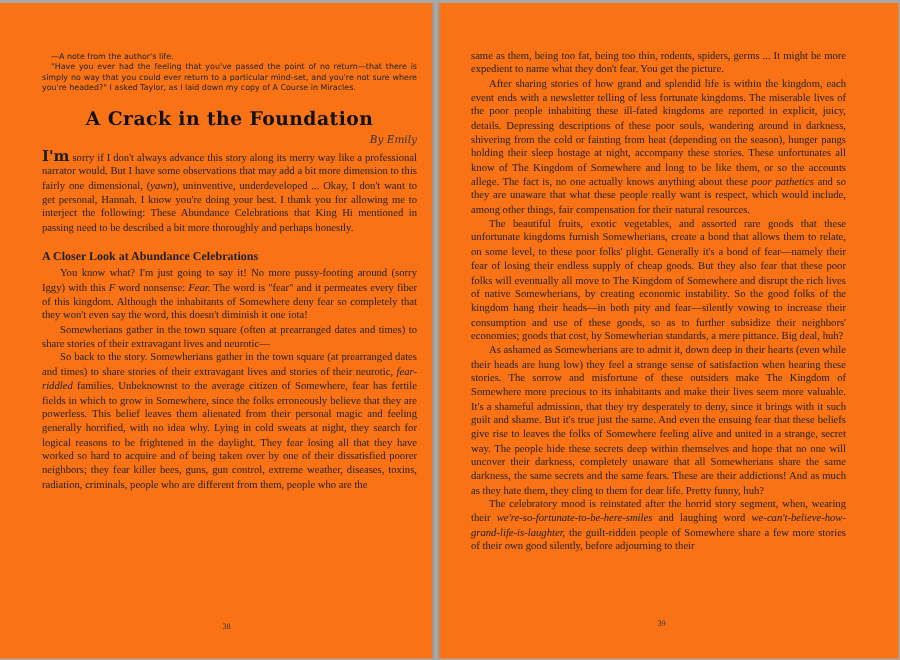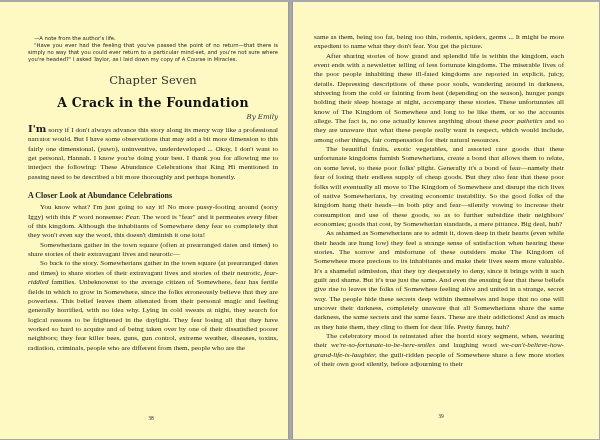--- a/index.html
+++ b/index.html
@@ -1,18 +1,18 @@
 <!DOCTYPE html>
 <html><head>
 <meta charset="utf-8">
 <style>
   html, body { margin:0; padding:0; }
   body { width:600px; height:440px; background:#a8a8a8; position:relative; overflow:hidden; }
   .spread { position:absolute; left:0; top:0; width:600px; height:440px; display:flex; }
-  .page { position:relative; height:437px; background:#fef9c3; box-sizing:border-box; overflow:hidden; color:#222; }
+  .page { position:relative; height:437px; background:#f97316; box-sizing:border-box; overflow:hidden; color:#222; }
   .page.left { width:289px; margin-top:2px; margin-left:0; border-right:1px solid #999; }
   .page.right { width:307px; margin-top:2px; margin-left:3px; border-left:1px solid #999; }
   .body-text { font-family:"Liberation Serif","DejaVu Serif",serif; font-size:7.1px; line-height:9.35px; text-align:justify; color:#1e1e1e; }
   .left .content { position:absolute; left:28px; top:33px; width:250px; }
   .right .content { position:absolute; left:21px; top:31px; width:250px; }
   .note { font-family:"DejaVu Sans","Liberation Sans",sans-serif; font-size:5.3px; line-height:7px; text-align:justify; color:#222; }
   .note p { margin:0; text-indent:6px; }
   .chapter { font-family:"DejaVu Serif","Liberation Serif",serif; font-size:11.5px; text-align:center; margin-top:10px; color:#333; font-weight:normal; letter-spacing:0.1px; }
   .title { font-family:"DejaVu Serif","Liberation Serif",serif; font-weight:bold; font-size:12.5px; text-align:center; margin-top:8px; color:#111; letter-spacing:0.3px; }
   .byline { font-family:"DejaVu Serif","Liberation Serif",serif; font-style:italic; font-size:7px; text-align:right; margin-top:3px; color:#333; }
@@ -29,21 +29,20 @@
 <body>
 
 <div class="spread">
 
   <div class="page left">
     <div class="content">
       <div class="note">
         <p>—A note from the author's life.</p>
         <p>"Have you ever had the feeling that you've passed the point of no return—that there is simply no way that you could ever return to a particular mind-set, and you're not sure where you're headed?" I asked Taylor, as I laid down my copy of A Course in Miracles.</p>
       </div>
-      <div class="chapter">Chapter Seven</div>
       <div class="title">A Crack in the Foundation</div>
       <div class="byline">By Emily</div>
       <div class="body-text">
         <p class="first"><span class="dropcap">I'm</span><span> sorry if I don't always advance this story along its merry way like a professional narrator would. But I have some observations that may add a bit more dimension to this fairly one dimensional, (</span><em>yawn</em><span>), uninventive, underdeveloped ... Okay, I don't want to get personal, Hannah. I know you're doing your best. I thank you for allowing me to interject the following: These Abundance Celebrations that King Hi mentioned in passing need to be described a bit more thoroughly and perhaps honestly.</span></p>
         <div class="section-head">A Closer Look at Abundance Celebrations</div>
         <p><span>You know what? I'm just going to say it! No more pussy-footing around (sorry Iggy) with this </span><em>F</em><span> word nonsense: </span><em>Fear.</em><span> The word is "fear" and it permeates every fiber of this kingdom. Although the inhabitants of Somewhere deny fear so completely that they won't even say the word, this doesn't diminish it one iota!</span></p>
         <p>Somewherians gather in the town square (often at prearranged dates and times) to share stories of their extravagant lives and neurotic—</p>
         <p><span>So back to the story. Somewherians gather in the town square (at prearranged dates and times) to share stories of their extravagant lives and stories of their neurotic, </span><em>fear-riddled</em><span> families. Unbeknownst to the average citizen of Somewhere, fear has fertile fields in which to grow in Somewhere, since the folks erroneously believe that they are powerless. This belief leaves them alienated from their personal magic and feeling generally horrified, with no idea why. Lying in cold sweats at night, they search for logical reasons to be frightened in the daylight. They fear losing all that they have worked so hard to acquire and of being taken over by one of their dissatisfied poorer neighbors; they fear killer bees, guns, gun control, extreme weather, diseases, toxins, radiation, criminals, people who are different from them, people who are the</span></p>
       </div>
     </div>

